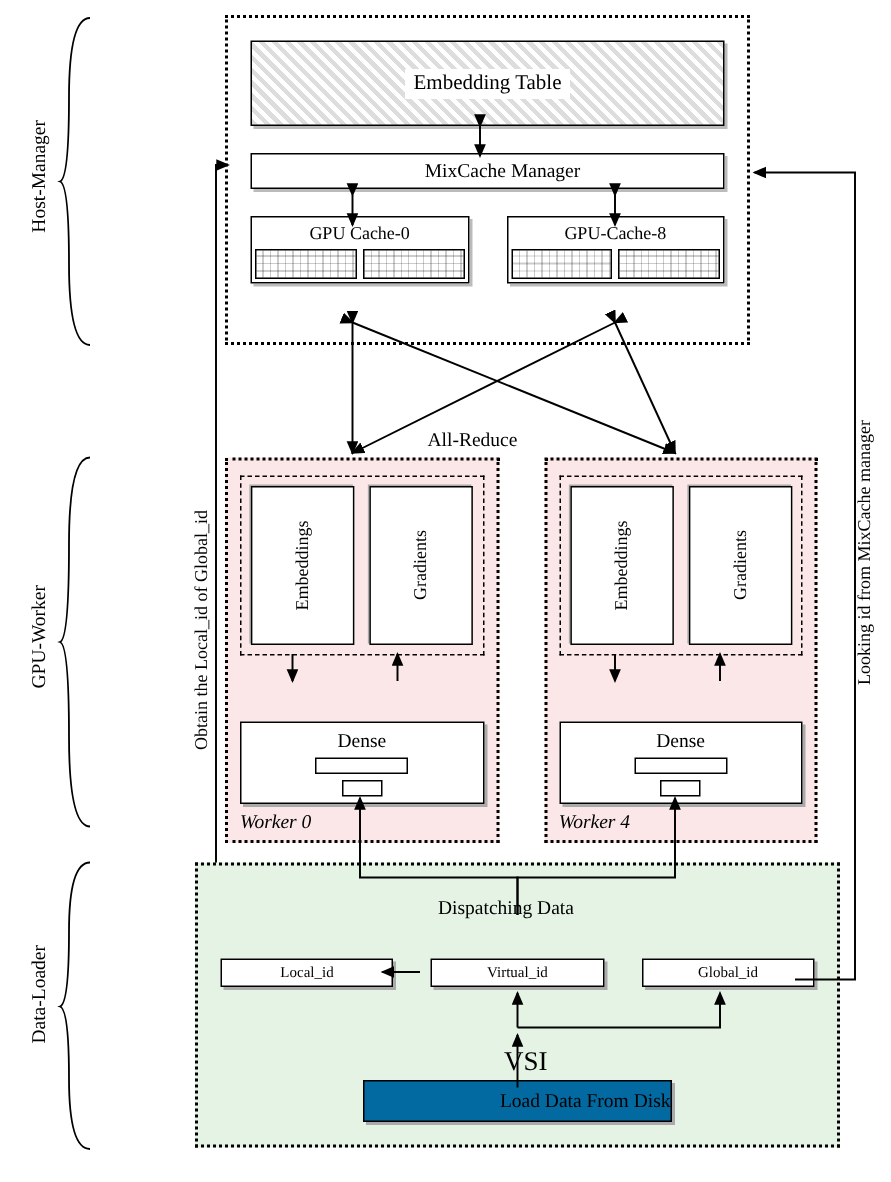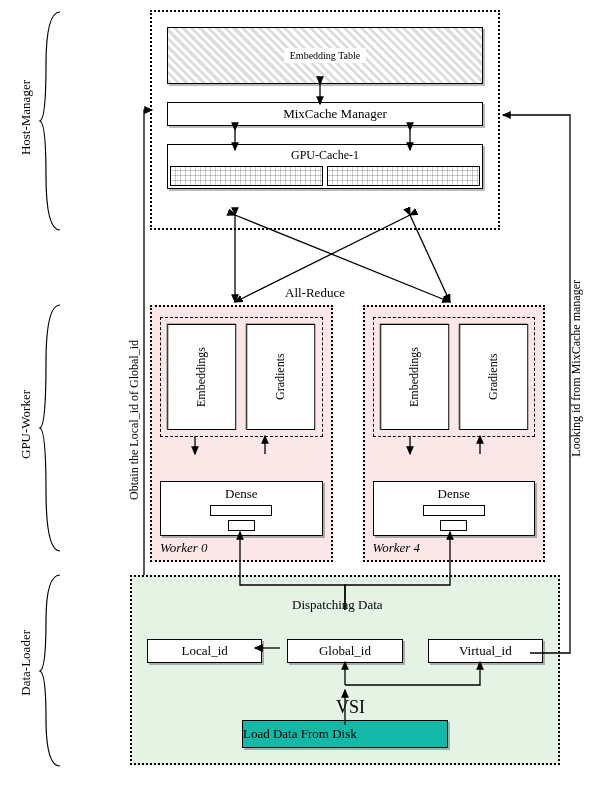--- a/index.html
+++ b/index.html
@@ -43,21 +43,21 @@
     height: 220px;
     padding: 10px;
   }
   .embedding-table {
     height: 55px;
     background: repeating-linear-gradient(45deg, #ddd, #ddd 3px, #fff 3px, #fff 6px), #eee;
     border: 1.5px solid #000;
     display: flex;
     align-items: center;
     justify-content: center;
-    font-size: 10px;
+    font-size: 14px;
     box-shadow: 2px 2px 0 #bbb;
     margin: 5px 5px 18px 5px;
   }
   .embedding-table span { background:#fff; padding:2px 6px; }
   .mixcache {
     border: 1.5px solid #000;
     height: 22px;
     margin: 0 5px 18px 5px;
     display: flex;
     align-items: center;
@@ -170,35 +170,35 @@
     left:15px;
     right:15px;
     display:flex;
     gap:25px;
   }
   .id-box {
     flex:1;
     border:1.5px solid #000;
     background:#fff;
     text-align:center;
-    font-size:13px;
+    font-size:10px;
     padding:3px 0;
     box-shadow: 2px 2px 0 #aaa;
   }
   .vsi-label {
     position:absolute;
     top:120px; left:204px;
     font-size:18px;
   }
   .load-box {
     position:absolute;
     bottom:15px; left:110px; right:110px;
     border:1.5px solid #000;
-    background:#14b8a6;
-    text-align:left;
+    background:#0369a1;
+    text-align:right;
     font-size:13px;
     padding:5px 0;
     box-shadow: 2px 2px 0 #aaa;
   }
 
   
   .arrow { position:absolute; }
   svg { overflow:visible; }
 
   .brace-svg { position:absolute; }
@@ -242,21 +242,28 @@
 
   <div class="main-col">
 
     <div class="section host-manager">
       <div class="embedding-table">
         <span>Embedding Table</span>
       </div>
       <div class="mixcache">MixCache Manager</div>
       <div class="gpu-caches">
         <div class="gpu-cache">
-          <div class="gpu-cache-title">GPU-Cache-1</div>
+          <div class="gpu-cache-title">GPU Cache-0</div>
+          <div class="gpu-grid">
+              <div></div>
+              <div></div>
+            </div>
+        </div>
+        <div class="gpu-cache">
+          <div class="gpu-cache-title">GPU-Cache-8</div>
           <div class="gpu-grid">
               <div></div>
               <div></div>
             </div>
         </div>
       </div>
     </div>
 
     <svg class="arrow" style="left:85px;top:0;" width="400" height="300">
       <defs>
@@ -321,22 +328,22 @@
     <span class="obtain-label" style="top:330px;left:62px;">Obtain the Local_id of Global_id</span>
 
     <svg class="arrow" style="left:62px;top:0;" width="40" height="640">
       <path d="M17,632 L17,100 L25,100" fill="none" stroke="#000" stroke-width="1.3" marker-end="url(#ah)"></path>
     </svg>
 
     <div class="data-loader">
       <div class="dispatch-label">Dispatching Data</div>
       <div class="id-row">
         <div class="id-box">Local_id</div>
+        <div class="id-box">Virtual_id</div>
         <div class="id-box">Global_id</div>
-        <div class="id-box">Virtual_id</div>
       </div>
       <div class="vsi-label">VSI</div>
       <div class="load-box">Load Data From Disk</div>
     </div>
 
     <svg class="arrow" style="left:65px;top:520px;" width="450" height="250">
 
       <path d="M215,80 L215,55 L110,55 L110,2" fill="none" stroke="#000" stroke-width="1.3" marker-end="url(#ah)"></path>
       <path d="M215,80 L215,55 L320,55 L320,2" fill="none" stroke="#000" stroke-width="1.3" marker-end="url(#ah)"></path>
 

